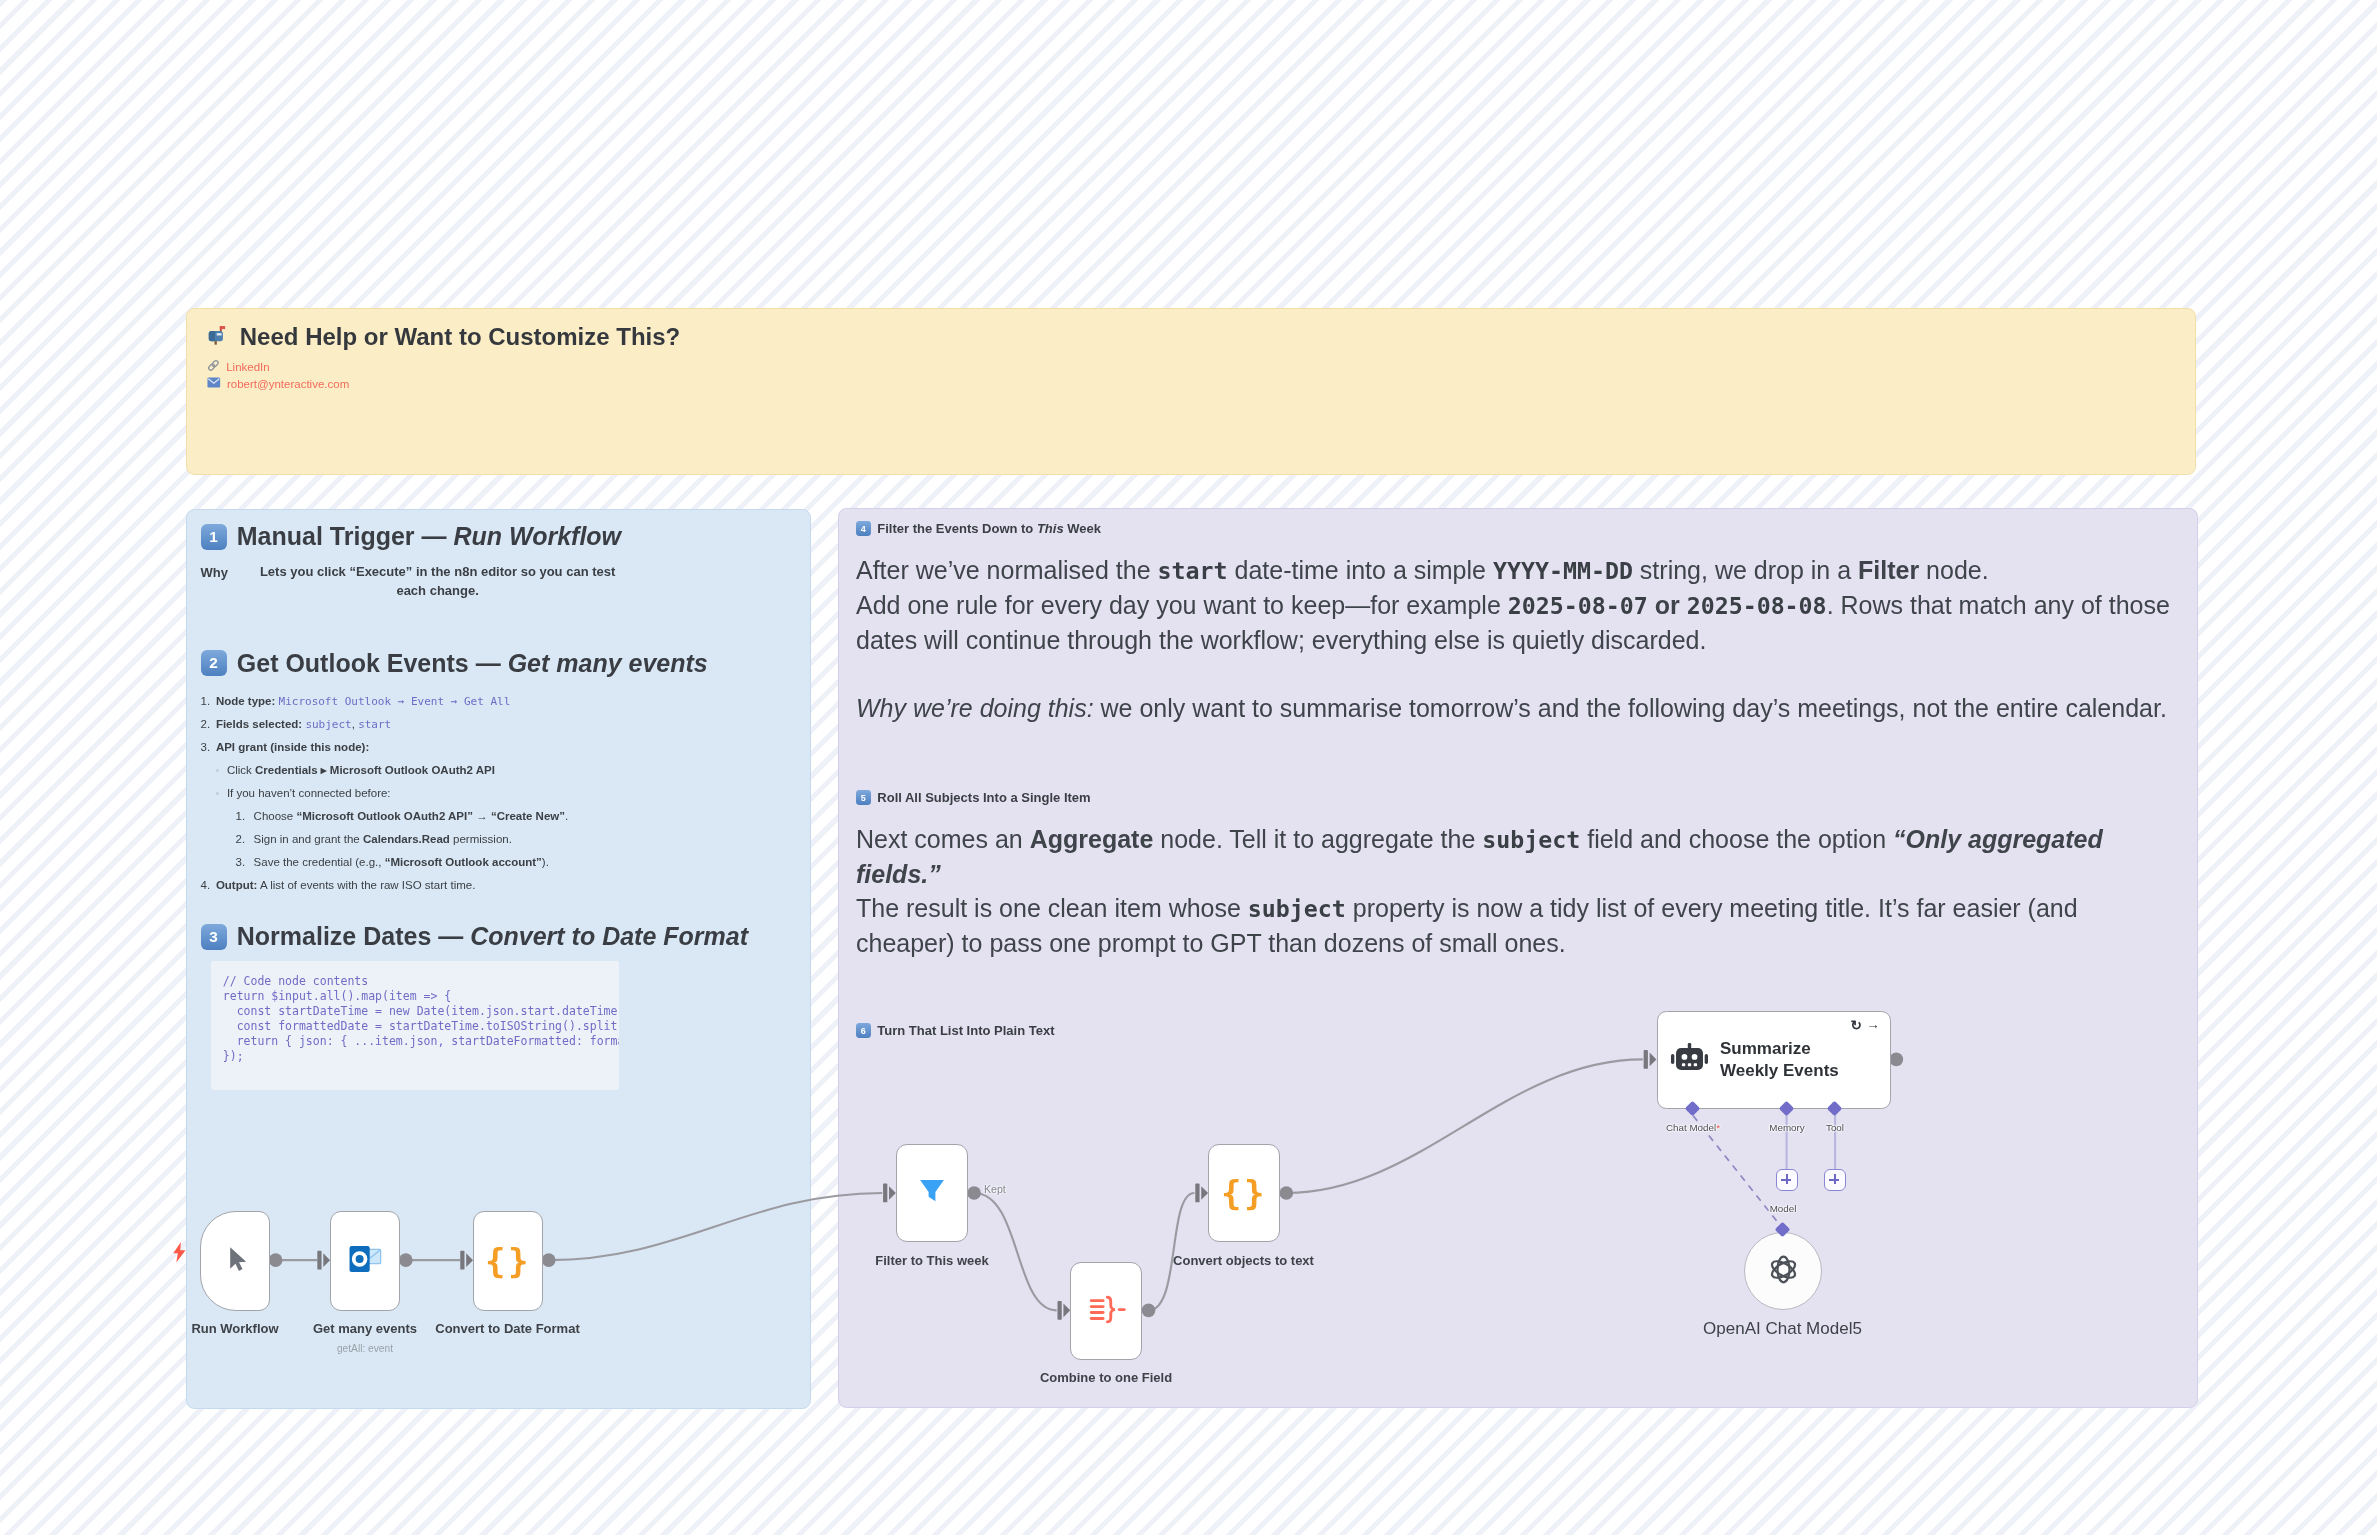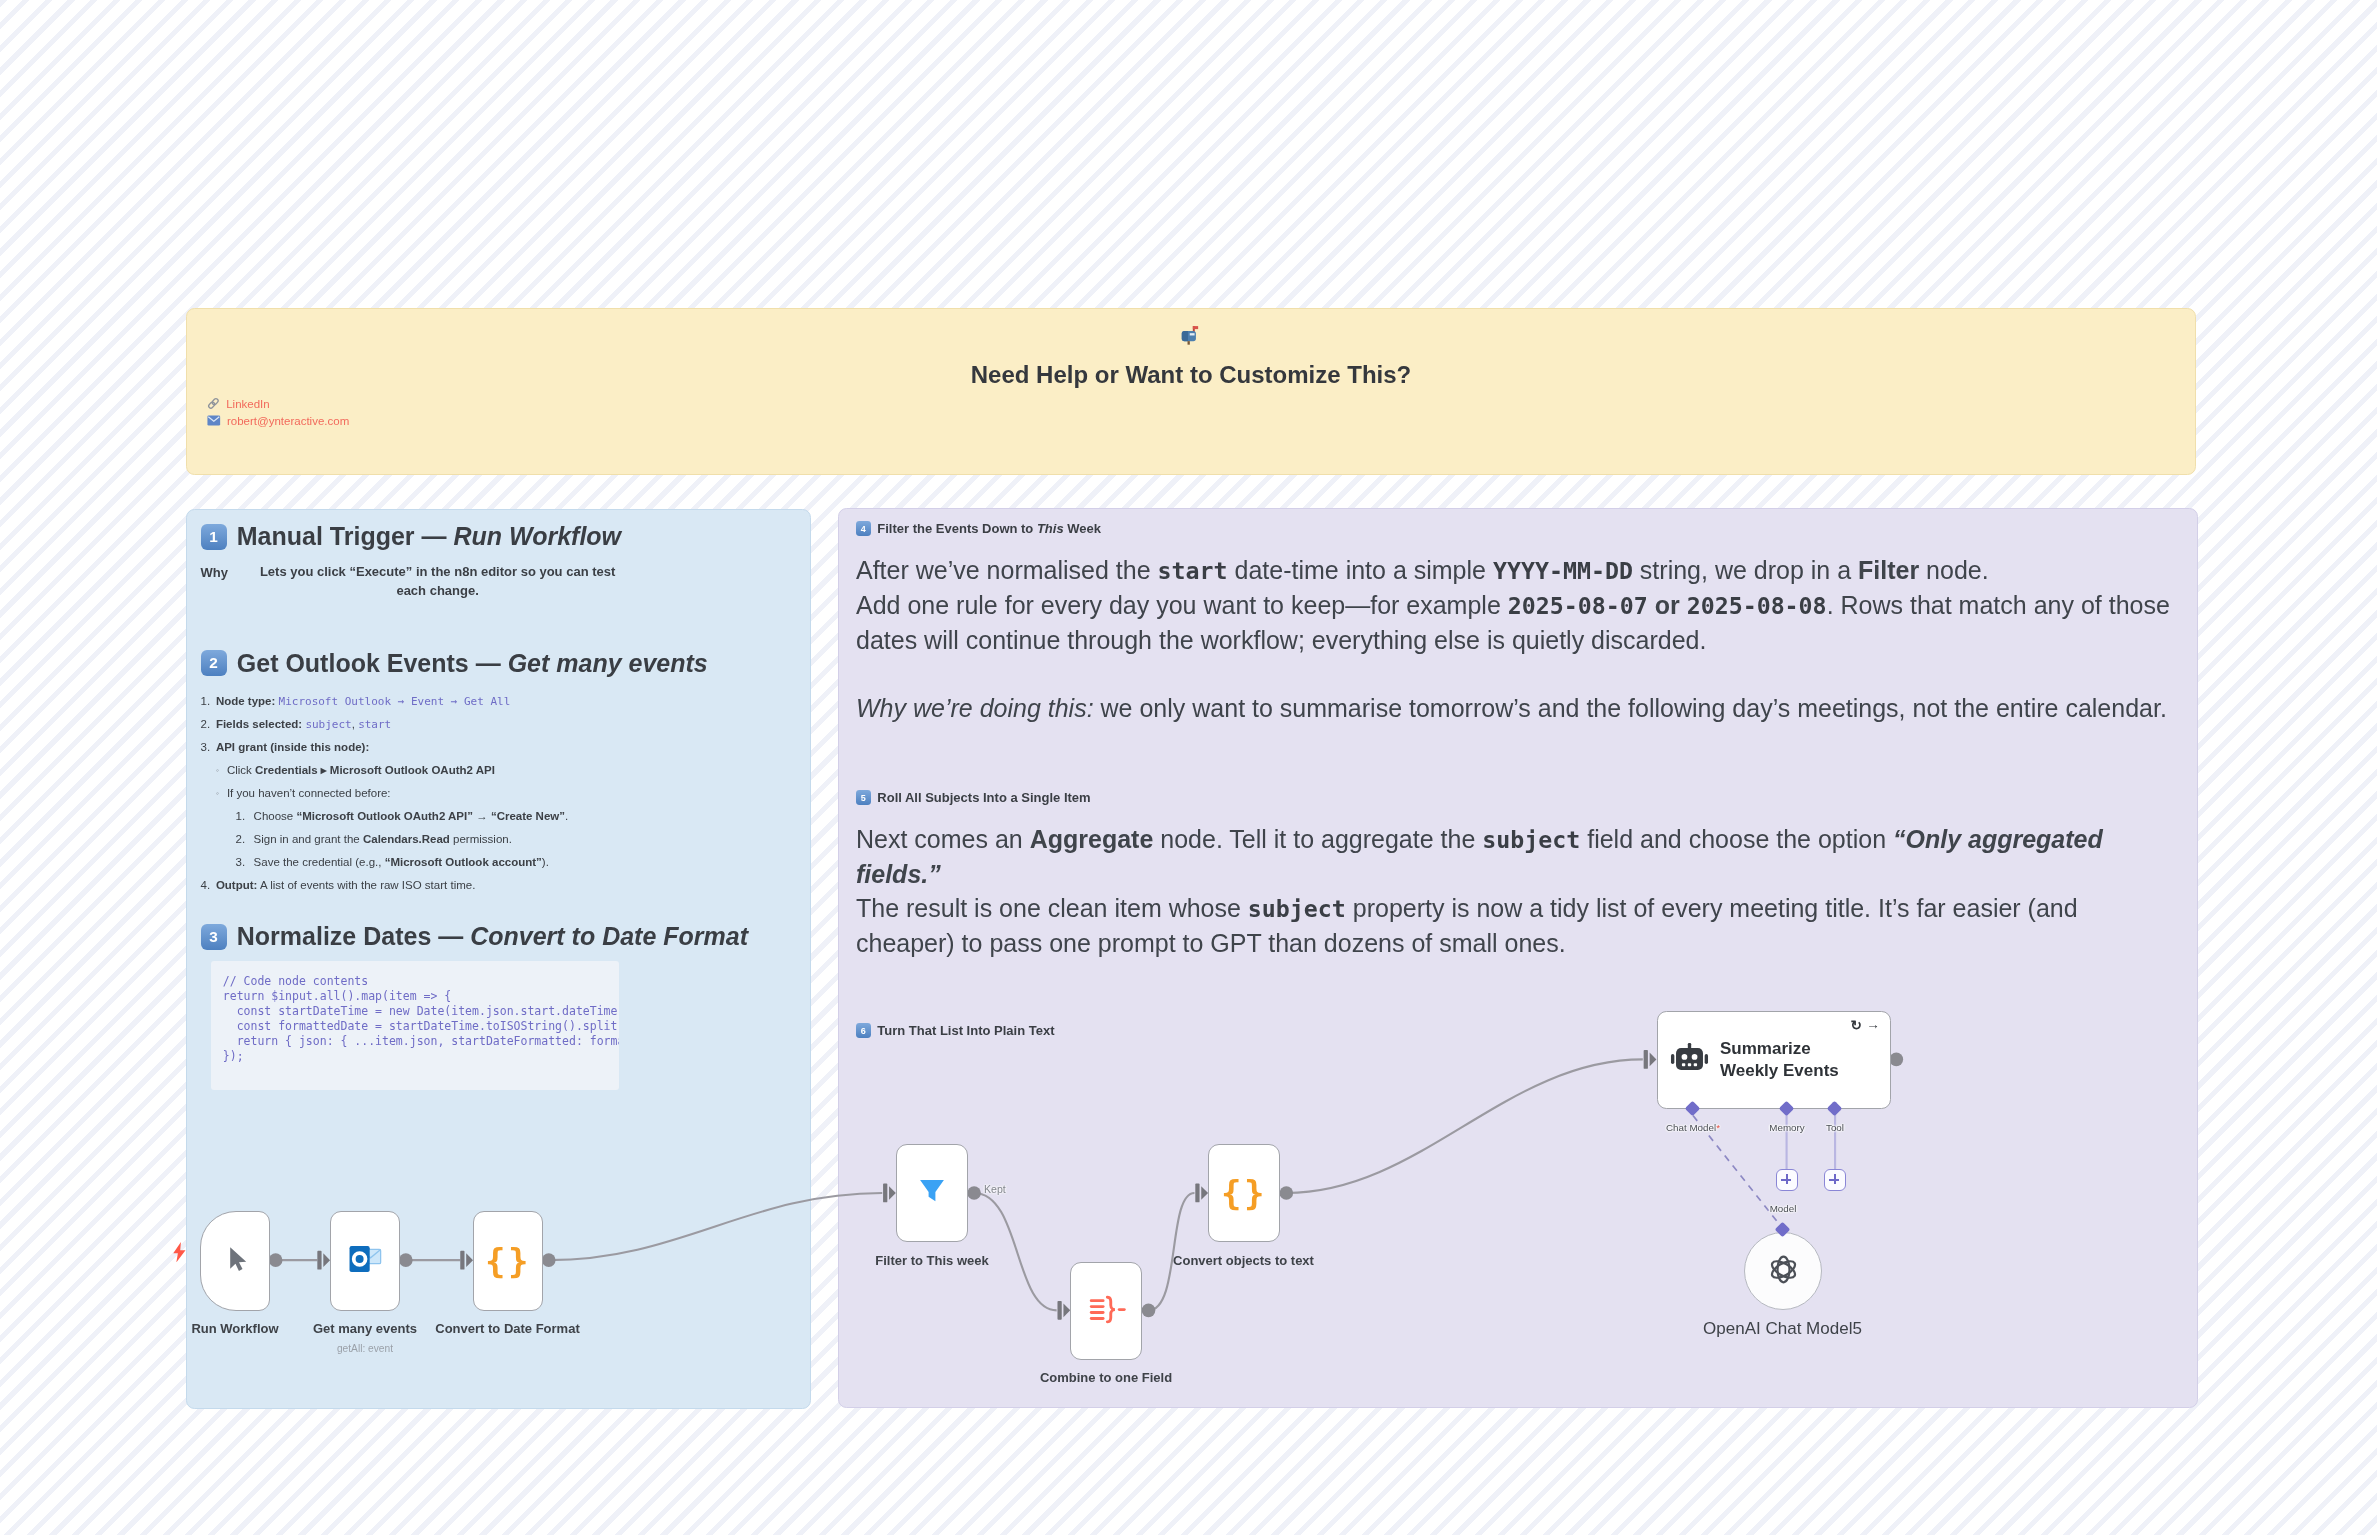--- a/index.html
+++ b/index.html
@@ -7,21 +7,21 @@
     width:2377px;height:1536px;position:relative;overflow:hidden;
     font-family:"Liberation Sans",sans-serif;
     background:repeating-linear-gradient(135deg,#eff1f8 0 5.1px,#ffffff 5.1px 16px);
   }
   
   .note{position:absolute;border-radius:8.5px;box-sizing:border-box;z-index:1;}
   #note-help{left:186px;top:308px;width:2010px;height:167px;background:#fbeec6;border:0.9px solid #f0dfab;padding:13.6px 20.4px;}
   #note-left{left:186px;top:509px;width:625px;height:900px;background:#d9e8f4;border:0.9px solid #c4daec;padding:12px 17px 0 13.6px;}
   #note-right{left:838px;top:508px;width:1360px;height:900px;background:#e4e1f1;border:0.9px solid #d3cfe8;padding:12px 19px 0 17px;}
 
-  .help-title{display:flex;align-items:center;gap:9.4px;font-size:24px;font-weight:700;color:#35383d;flex-direction:column;}
+  .help-title{display:flex;align-items:center;gap:9.4px;font-size:24px;font-weight:700;color:#35383d;}
   .help-row{display:flex;align-items:center;gap:6px;font-size:11.5px;color:#f26a5c;margin-top:7.7px;}
   .help-row:last-child{margin-top:3.4px;}
   .help-link{color:#f26a5c;text-decoration:none;}
 
   .badge{display:inline-flex;align-items:center;justify-content:center;flex:none;
     background:linear-gradient(#7ea9dc,#4d80c0);color:#fff;font-weight:700;border-radius:6px;}
   .badge-lg{width:26px;height:26px;font-size:15.3px;}
   .badge-sm{width:14.5px;height:14.5px;font-size:9px;border-radius:3.4px;}
 
   .h2{display:flex;align-items:center;gap:10.2px;font-size:25px;font-weight:700;color:#3a3e44;margin:0;}

